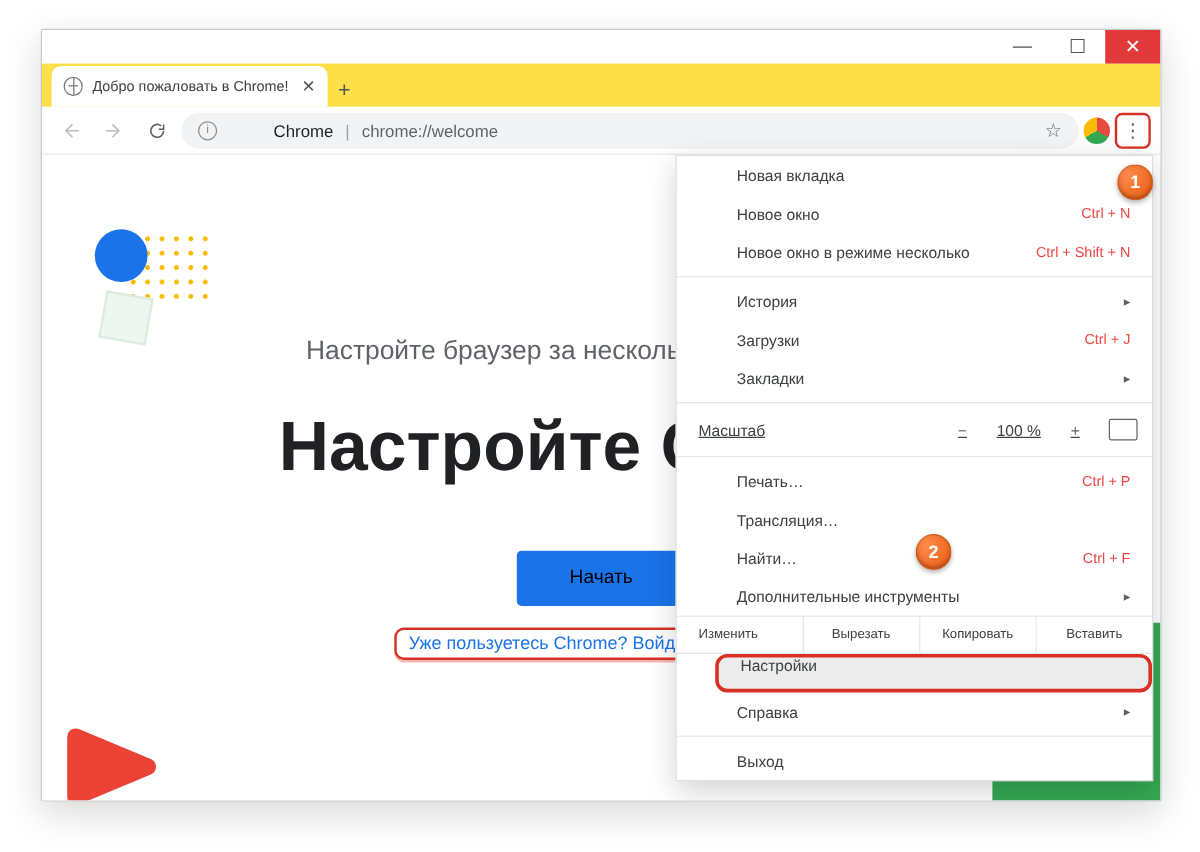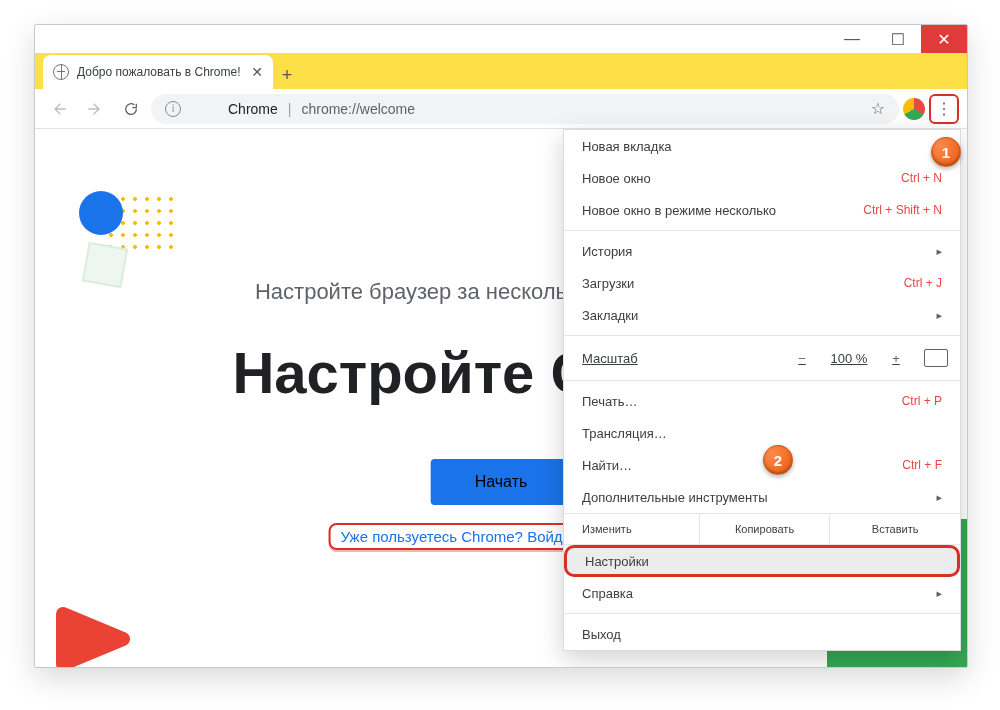--- a/index.html
+++ b/index.html
@@ -55,25 +55,25 @@
   .headline { position:absolute; top:210px; left:0; right:0; text-align:center; font-size:58px; font-weight:650; color:#202124; letter-spacing:0px; }
   .cta { position:absolute; top:330px; left:50%; transform:translateX(-50%); background:#1a73e8; color:#000000;
     font-size:16px; border:none; border-radius:4px; padding:14px 44px; }
   .signin { position:absolute; top:394px; left:50%; transform:translateX(-50%); color:#1a73e8; font-size:15px;
     border:2px solid #d93025; border-radius:8px; padding:3px 10px; box-shadow:0 2px 0 rgba(217,48,37,.35); white-space:nowrap; }
 
   
   .menu { position:absolute; right:6px; top:104px; width:398px; background:#fff;
     border:1px solid #dadce0; box-shadow:0 8px 24px rgba(0,0,0,.18); font-size:13px; color:#3c4043; }
   .menu hr { border:none; border-top:1px solid #e6e6e6; margin:4px 0; }
-  .mi { display:flex; align-items:center; height:32px; padding:12px 18px; }
+  .mi { display:flex; align-items:center; height:32px; padding:12px 18px;margin-left:32px; }
   .mi .sc { margin-left:auto; color:#ef4444; font-size:12px; }
   .mi .arrow { margin-left:auto; color:#5f6368; font-size:11px; }
   .mi.hover { background:#ececec; }
-  .mi.settings { border:3px solid #d93025; border-radius:10px; padding-right:80px; position:relative; }
+  .mi.settings { border:3px solid #d93025; border-radius:10px; padding-right:80px; position:relative;align-items:flex-end; }
   .zoomrow { display:flex; align-items:center; height:36px; padding:0 12px 0 18px; gap:6px;text-decoration:underline; }
   .zoomrow .lbl { flex:1; }
   .zoomrow .zbtn { width:28px; text-align:center; color:#5f6368; }
   .zoomrow .zval { width:54px; text-align:center; }
   .zoomrow .fs { width:24px; height:18px; border:1.5px solid #5f6368; border-radius:2px; position:relative; margin-left:8px;}
   .zoomrow .fs::before,.zoomrow .fs::after{content:"";position:absolute;width:6px;height:6px;}
   .editrow { display:flex; height:32px; border-top:1px solid #e6e6e6; border-bottom:1px solid #e6e6e6;}
   .editrow > div { flex:1; display:flex; align-items:center; justify-content:center; border-right:1px solid #e6e6e6; font-size:11px; }
   .editrow > div:first-child { flex:0.9; justify-content:flex-start; padding-left:18px; color:#3c4043;}
   .editrow > div:last-child { border-right:none; }
@@ -199,20 +199,21 @@
     <div class="mi">
         <span>Найти…</span>
         <span class="sc">Ctrl + F</span>
       </div>
     <div class="mi">
         <span>Дополнительные инструменты</span>
         <span class="arrow">▸</span>
       </div>
     <div class="editrow">
       <div>Изменить</div>
+      <div>Вырезать</div>
       <div>Копировать</div>
       <div>Вставить</div>
     </div>
     <div class="mi hover settings">
         <span>Настройки</span>
       </div>
     <div class="mi">
         <span>Справка</span>
         <span class="arrow">▸</span>
       </div>

